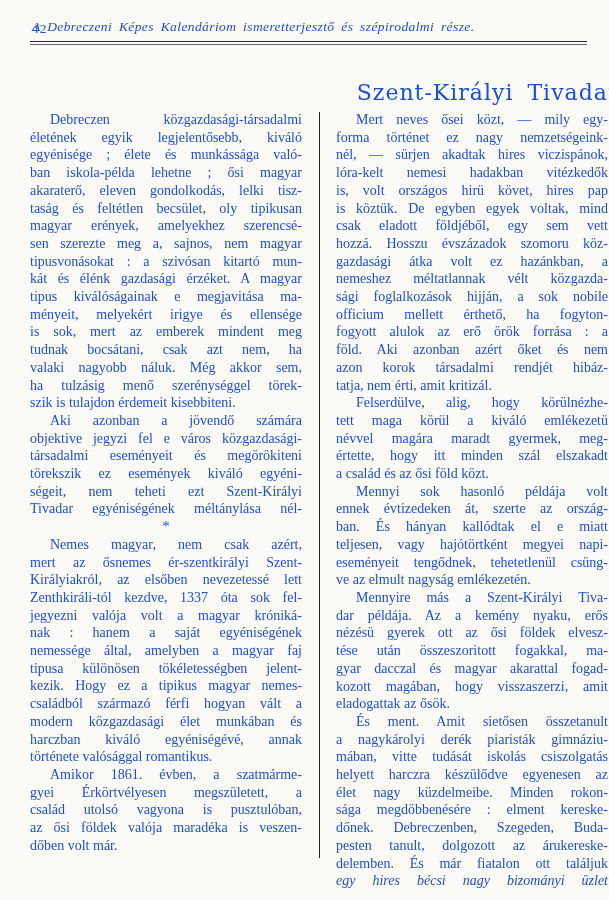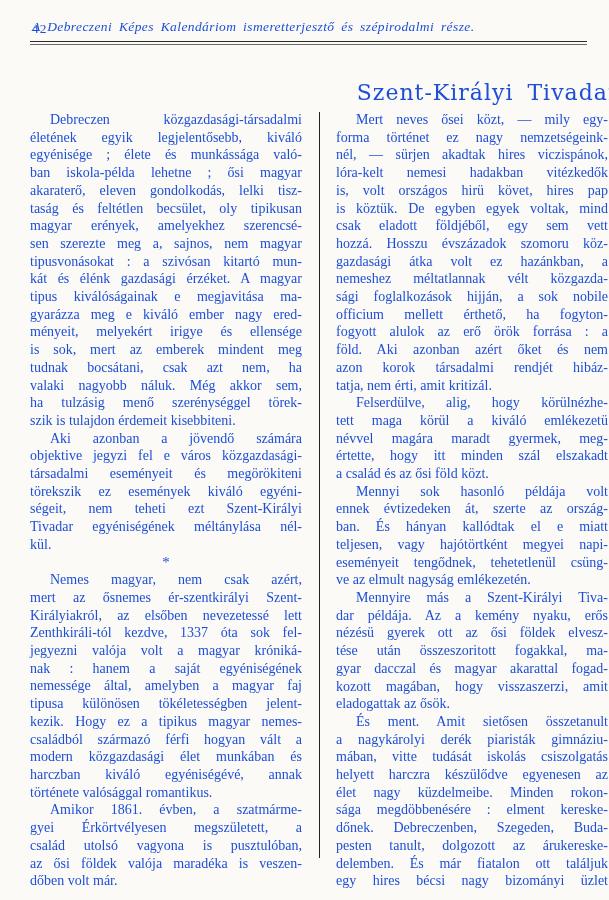--- a/index.html
+++ b/index.html
@@ -68,21 +68,21 @@
     background: #232323;
     margin: 1px 16px 0 17px;
   }
   .paragraph { margin: 0; }
   .line {
     text-align: justify;
     text-align-last: justify;
   }
   .line.first { text-indent: 20px; }
   .line.last { text-align-last: left; }
-  .line.last.jlast { text-align-last: justify; }
+  .line.last.jlast { text-align-last: justify; font-style: italic; }
   .separator {
     height: 17.7px;
     line-height: 17.7px;
     text-align: center;
     font-size: 15px;
   }
 </style>
 </head>
 <body>
 
@@ -100,36 +100,34 @@
           <div class="line">életének egyik legjelentősebb, kiváló</div>
           <div class="line">egyénisége ; élete és munkássága való-</div>
           <div class="line">ban iskola-példa lehetne ; ősi magyar</div>
           <div class="line">akaraterő, eleven gondolkodás, lelki tisz-</div>
           <div class="line">taság és feltétlen becsület, oly tipikusan</div>
           <div class="line">magyar erények, amelyekhez szerencsé-</div>
           <div class="line">sen szerezte meg a, sajnos, nem magyar</div>
           <div class="line">tipusvonásokat : a szivósan kitartó mun-</div>
           <div class="line">kát és élénk gazdasági érzéket. A magyar</div>
           <div class="line">tipus kiválóságainak e megjavitása ma-</div>
-          <div class="line">gyarázza meg e kiváló ember nagy ered-</div>
           <div class="line">ményeit, melyekért irigye és ellensége</div>
           <div class="line">is sok, mert az emberek mindent meg</div>
           <div class="line">tudnak bocsátani, csak azt nem, ha</div>
           <div class="line">valaki nagyobb náluk. Még akkor sem,</div>
           <div class="line">ha tulzásig menő szerénységgel törek-</div>
           <div class="line last">szik is tulajdon érdemeit kisebbiteni.</div>
         </div>
         <div class="paragraph">
           <div class="line first">Aki azonban a jövendő számára</div>
           <div class="line">objektive jegyzi fel e város közgazdasági-</div>
           <div class="line">társadalmi eseményeit és megörökiteni</div>
           <div class="line">törekszik ez események kiváló egyéni-</div>
           <div class="line">ségeit, nem teheti ezt Szent-Királyi</div>
           <div class="line">Tivadar egyéniségének méltánylása nél-</div>
-          <div class="line last">kül.</div>
         </div>
         <div class="separator">*</div>
         <div class="paragraph">
           <div class="line first">Nemes magyar, nem csak azért,</div>
           <div class="line">mert az ősnemes ér-szentkirályi Szent-</div>
           <div class="line">Királyiakról, az elsőben nevezetessé lett</div>
           <div class="line">Zenthkiráli-tól kezdve, 1337 óta sok fel-</div>
           <div class="line">jegyezni valója volt a magyar króniká-</div>
           <div class="line">nak : hanem a saját egyéniségének</div>
           <div class="line">nemessége által, amelyben a magyar faj</div>

